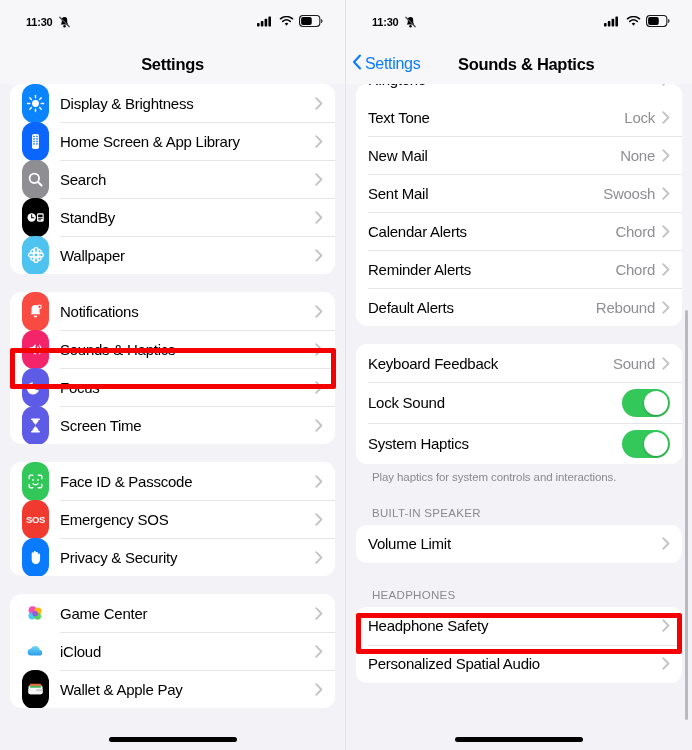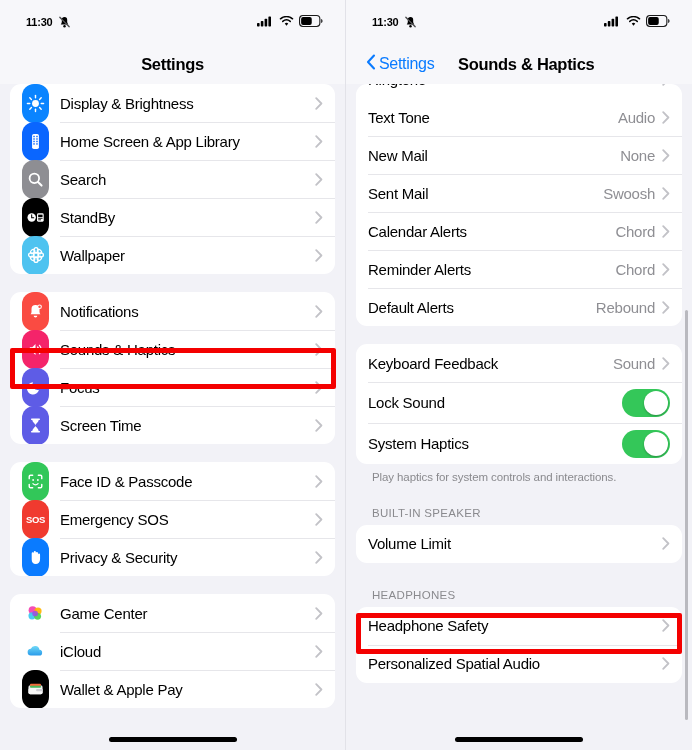--- a/index.html
+++ b/index.html
@@ -32,21 +32,21 @@
   }
   .sb-mute { margin-left: 5px; display: flex; align-items: center; }
   .sb-right { margin-left: auto; display: flex; align-items: center; gap: 5px; }
 
   
   .navbar {
     position: relative; z-index: 30;
     height: 40px;
     background: #f7f7fa;
     display: flex; align-items: center;
-    padding: 0 20px;
+    padding: 0 6px;
   }
   .navbar.left-nav { justify-content: center; }
   .nav-title {
     font-size: 16.5px; font-weight: bold; color: #000;
     letter-spacing: -0.3px;
   }
   .nav-back {
     display: flex; align-items: center; gap: 3px;
     color: #0a7bff; cursor: pointer;
   }
@@ -594,21 +594,21 @@
                     <path d="M1.2 1.2L6.4 6.5 1.2 11.8" stroke="#c2c2c7" stroke-width="1.8" fill="none" stroke-linecap="round" stroke-linejoin="round"></path>
                   </svg>
               </span>
             </div>
           </div>
         </div>
 
         <div class="group" style="border-radius:0 0 11px 11px;text-align:center;">
           <div class="row noicon">
             <span class="row-label">Text Tone</span>
-            <span class="row-value">Audio</span>
+            <span class="row-value">Lock</span>
             <span class="chev">
               <svg width="8" height="13" viewBox="0 0 8 13">
                   <path d="M1.2 1.2L6.4 6.5 1.2 11.8" stroke="#c2c2c7" stroke-width="1.8" fill="none" stroke-linecap="round" stroke-linejoin="round"></path>
                 </svg>
             </span>
           </div>
           <div class="row noicon">
             <span class="row-label">New Mail</span>
             <span class="row-value">None</span>
             <span class="chev">

